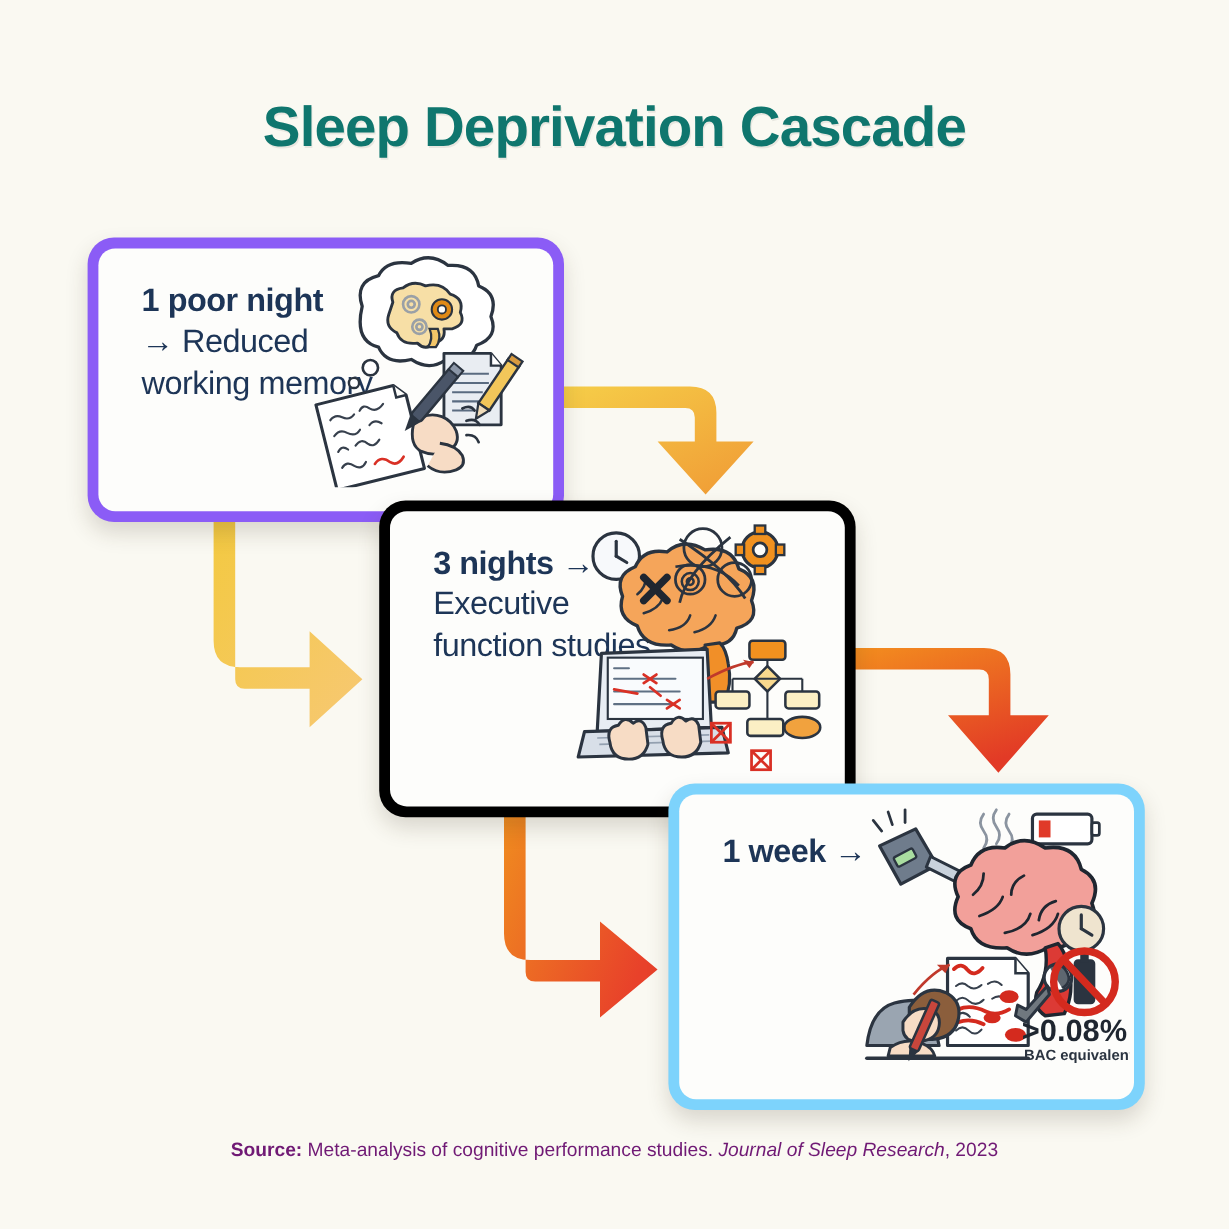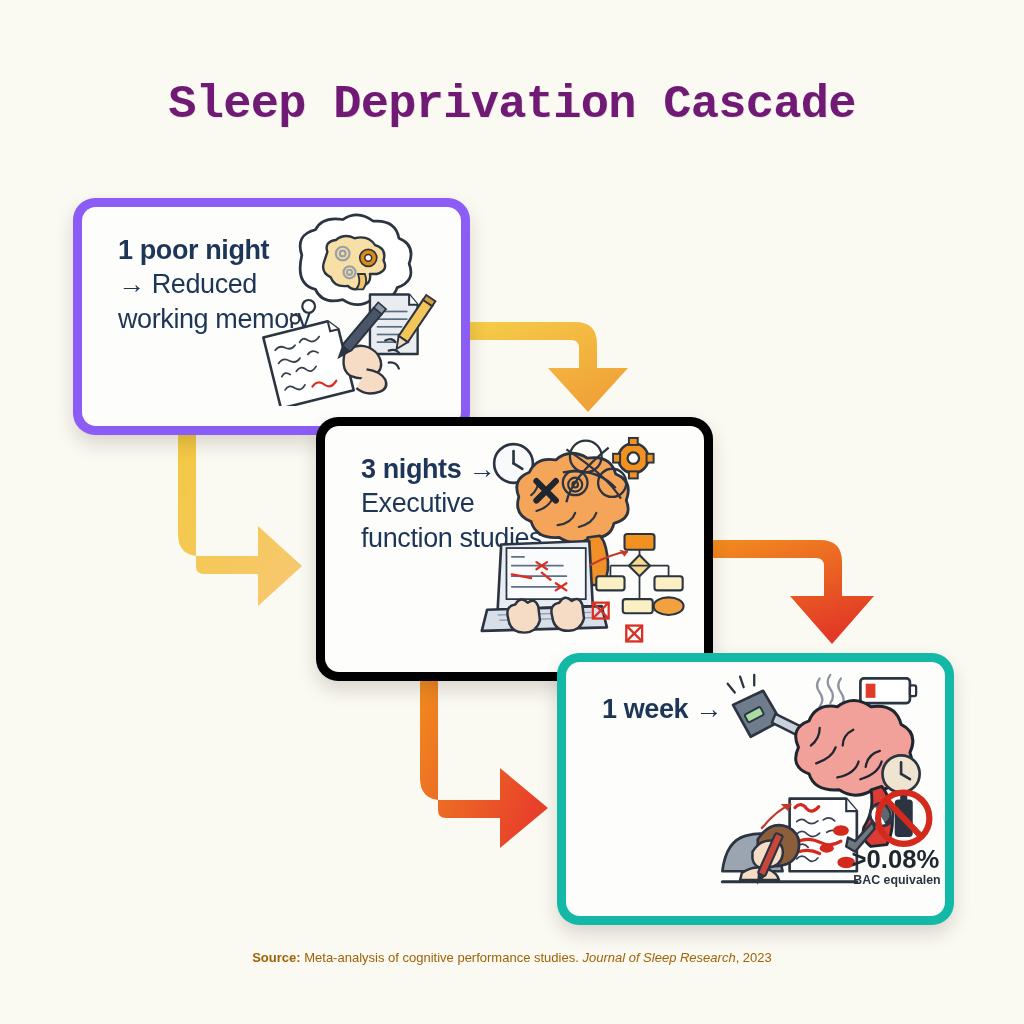--- a/index.html
+++ b/index.html
@@ -25,23 +25,22 @@
   
   .title {
     position: absolute;
     left: 0;
     top: 78px;
     width: 1024px;
     text-align: center;
     font-size: 47px;
     font-weight: 700;
     letter-spacing: -0.7px;
-    color: #701a75;
+    color: #0f766e;
     text-shadow: 1px 1px 0 rgba(0,0,0,0.07);
-    font-family: Liberation Mono, monospace;
   }
 
   
   .arrow-layer {
     position: absolute;
     left: 0; top: 0;
     width: 1024px; height: 1024px;
     z-index: 1;
   }
 
@@ -56,21 +55,21 @@
   }
   .card-inner {
     position: absolute;
     inset: 9px;
     background: #fdfdfb;
     border-radius: 14px;
     overflow: hidden;
   }
   .card-1 { left: 73px;  top: 198px; width: 397px; height: 237px; background: #8b5cf6; }
   .card-2 { left: 316px; top: 417px; width: 397px; height: 264px; background: #000000; }
-  .card-3 { left: 557px; top: 653px; width: 397px; height: 272px; background: #14b8a6; }
+  .card-3 { left: 557px; top: 653px; width: 397px; height: 272px; background: #7dd3fc; }
 
   .card-text {
     position: absolute;
     left: 36px;
     top: 26px;
     width: 195px;
     color: #1d3557;
     font-size: 27px;
     line-height: 1.27;
     letter-spacing: -0.4px;
@@ -92,22 +91,22 @@
   }
   .card-art svg { width: 100%; height: 100%; display: block; }
 
   
   .footer {
     position: absolute;
     left: 0;
     top: 950px;
     width: 1024px;
     text-align: center;
-    font-size: 13px;
-    color: #a16207;
+    font-size: 16px;
+    color: #701a75;
     z-index: 4;
   }
   .footer .src-label { font-weight: 700; }
   .footer .journal { font-style: italic; }
 </style>
 </head>
 <body>
 
 <div id="stage">
 

